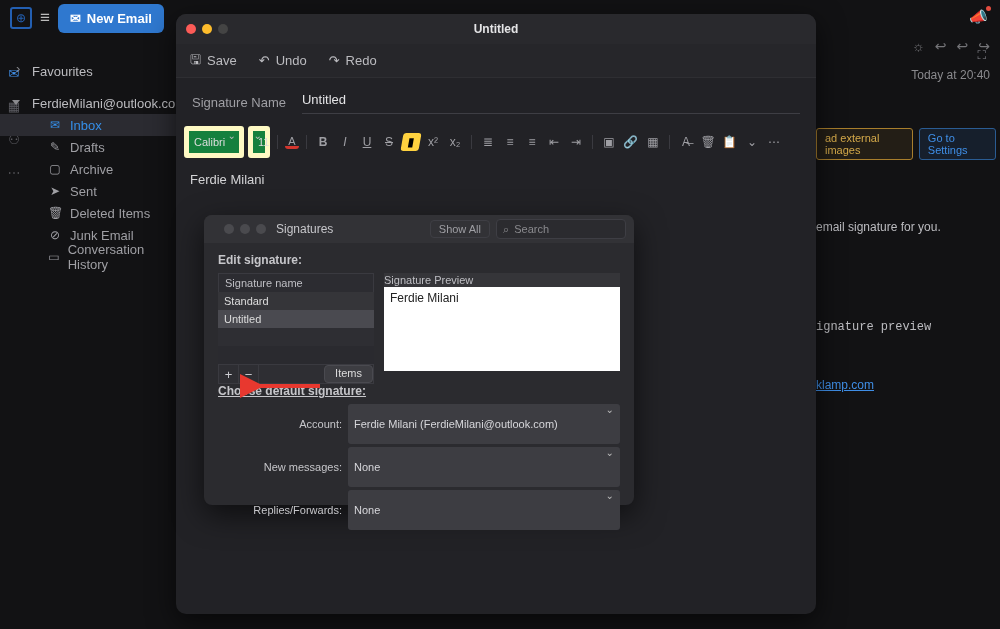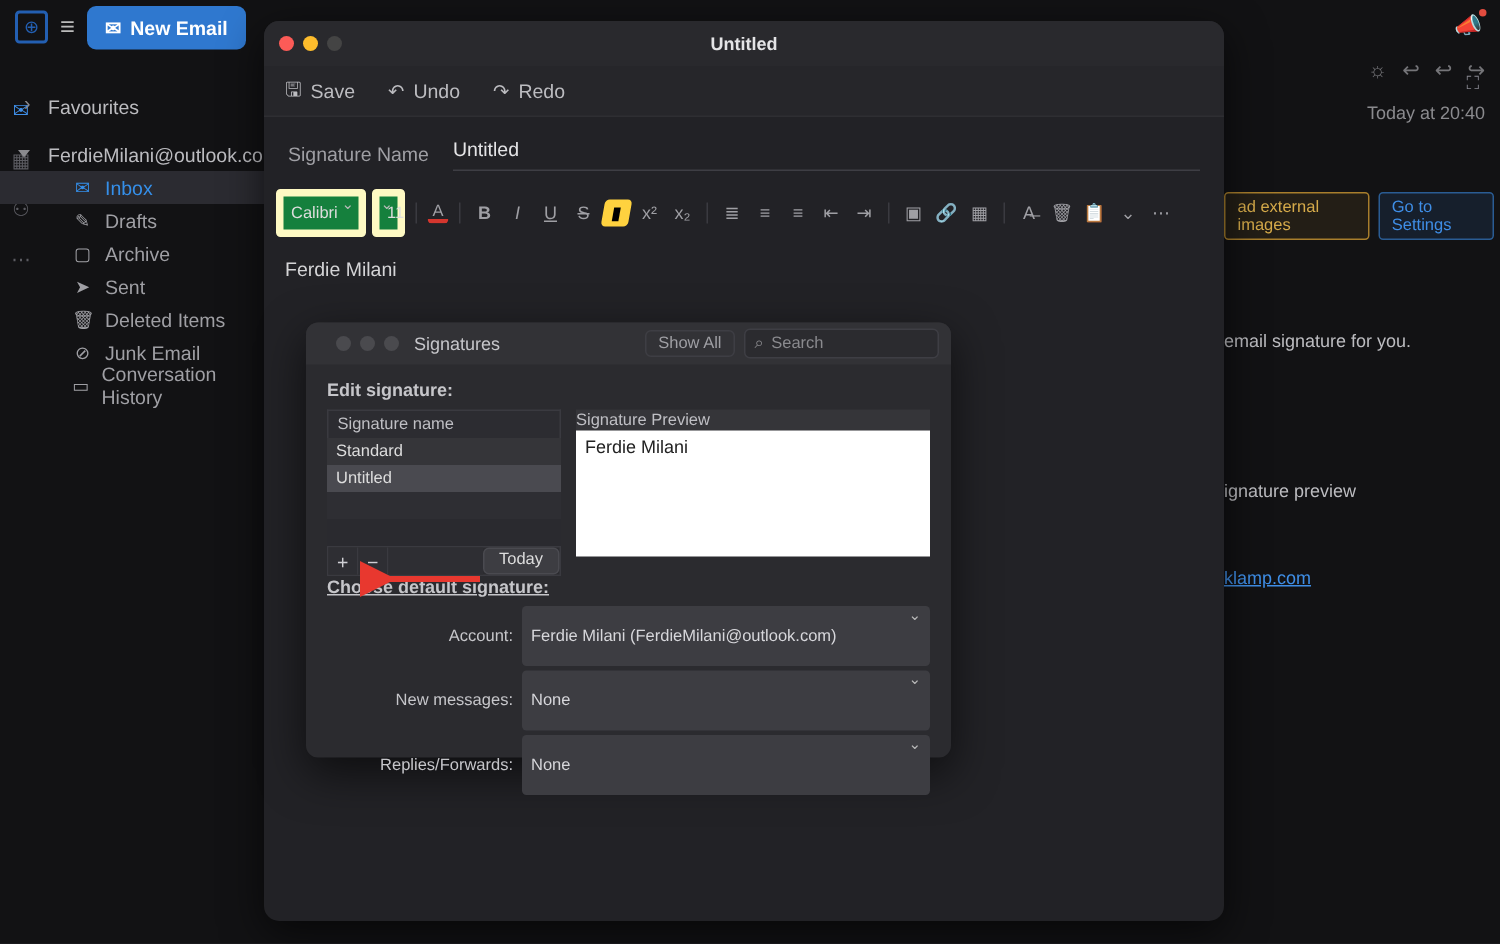--- a/index.html
+++ b/index.html
@@ -102,21 +102,21 @@
     <span>↩</span>
     <span>↩</span>
     <span>↪</span>
   </div>
   <div style="text-align:right;margin:8px 6px 0 0;color:#8a8a8e;">Today at 20:40</div>
   <div class="right-badges">
     <span class="badge">ad external images</span>
     <span class="badge blue">Go to Settings</span>
   </div>
   <div style="margin-top:60px;color:#bcbcc0;">email signature for you.</div>
-  <div style="margin-top:86px;color:#bcbcc0;">ignature preview</div>
+  <div style="margin-top:86px;color:#bcbcc0;font-family:Liberation Mono, monospace;">ignature preview</div>
   <div style="margin-top:44px;"><a style="color:#3f8ee6;text-decoration:underline;">klamp.com</a></div>
 </div>
 
 <span class="announce">📣</span>
 <span class="winmax">⛶</span>
 
 <div class="topbar">
   <span class="logo-badge">⊕</span>
   <span class="hamburger">≡</span>
   <button class="new-email-btn">
@@ -253,21 +253,21 @@
       <div class="sig-table">
         <div class="sig-th">Signature name</div>
         <div class="sig-cell">Standard</div>
         <div class="sig-cell sel">Untitled</div>
         <div class="sig-cell empty"></div>
         <div class="sig-cell" style="background:#2a2a2f"></div>
         <div class="sig-bot">
           <span class="pm-btn">+</span>
           <span class="pm-btn">−</span>
           <span style="flex:1;background:#2e2e33"></span>
-          <span class="edit-btn">Today</span>
+          <span class="edit-btn">Items</span>
         </div>
       </div>
       <div class="preview">
         <div class="preview-hdr">Signature Preview</div>
         <div class="preview-body">Ferdie Milani</div>
       </div>
     </div>
     <div class="defaults">Choose default signature:</div>
     <div class="def-grid">
       <span class="k">Account:</span>

